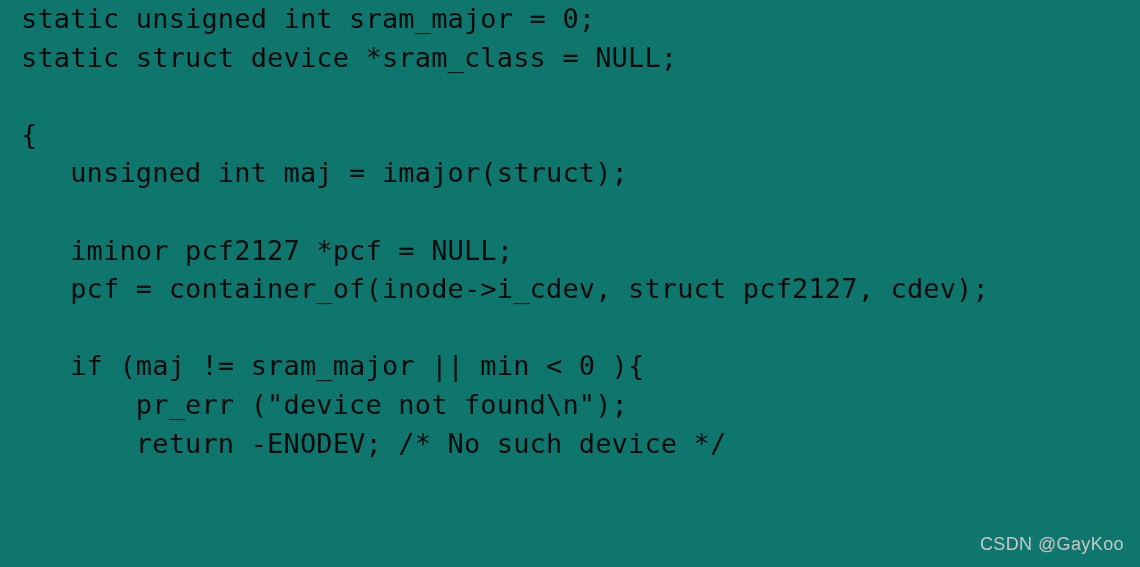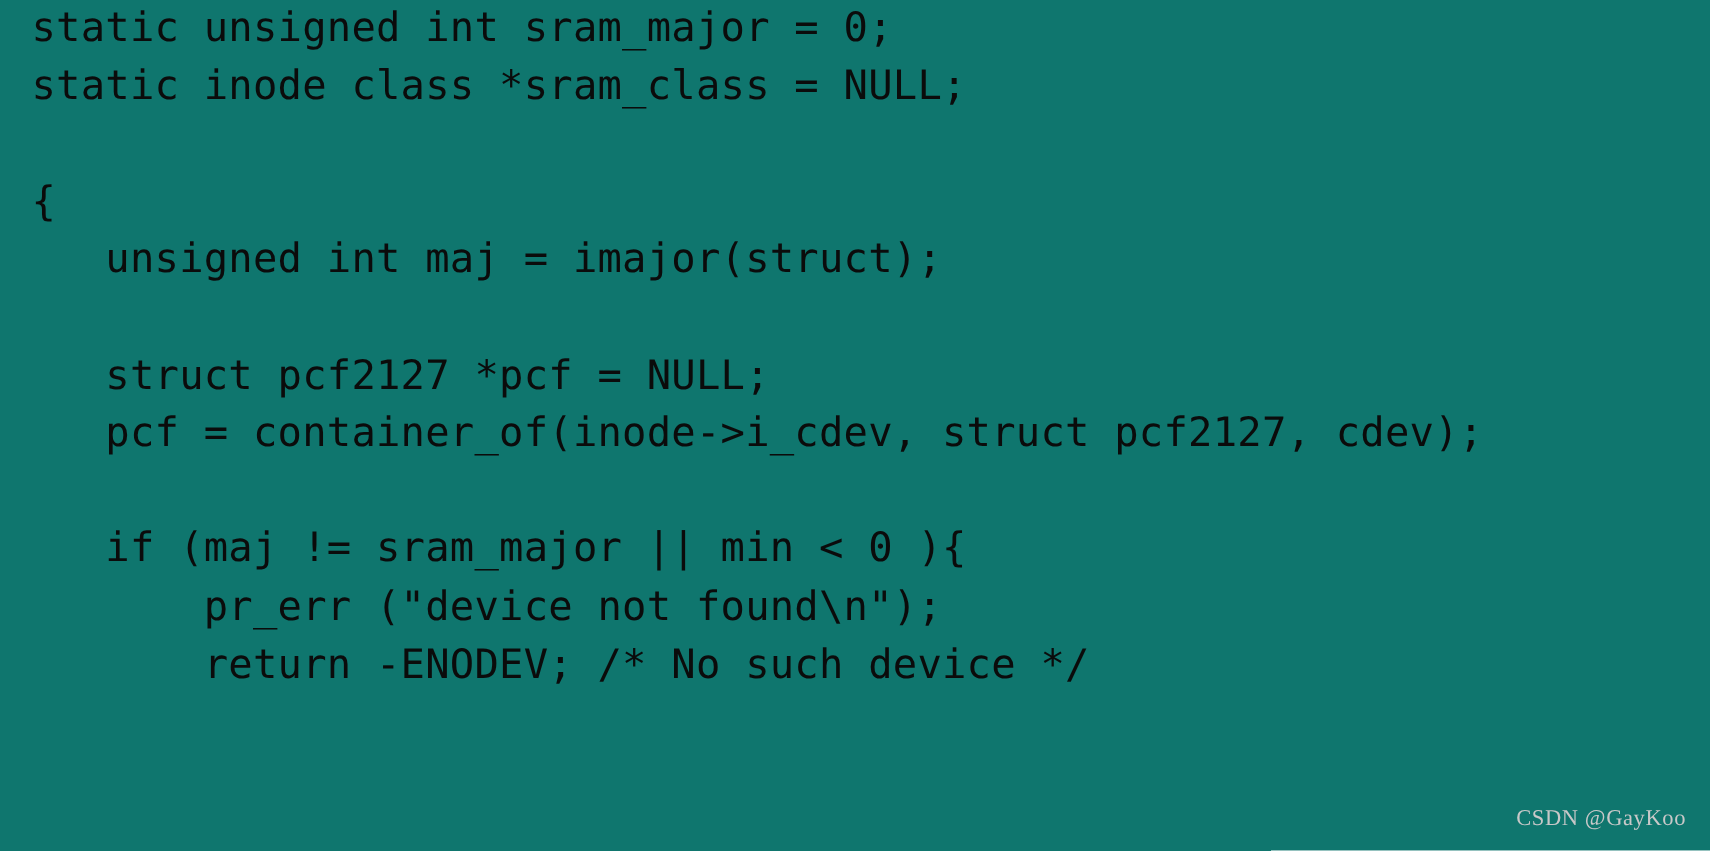--- a/index.html
+++ b/index.html
@@ -38,41 +38,41 @@
     margin: 0;
     -webkit-font-smoothing: antialiased;
   }
   .code-line.blank {
     color: transparent;
   }
   .watermark {
     position: absolute;
     right: 16px;
     bottom: 12px;
-    font-family: Liberation Serif, serif;
-    font-size: 15px;
+    font-family: Liberation Sans, sans-serif;
+    font-size: 18px;
     color: #c8c8c8;
     letter-spacing: 0.4px;
     white-space: pre;
     user-select: none;
   }
 </style>
 </head>
 <body>
 
 <div id="screenshot">
 
   <div class="code-block">
     <div class="code-line">static unsigned int sram_major = 0;</div>
-    <div class="code-line">static inode class *sram_class = NULL;</div>
+    <div class="code-line">static struct device *sram_class = NULL;</div>
     <div class="code-line blank"></div>
     <div class="code-line">{</div>
     <div class="code-line">   unsigned int maj = imajor(struct);</div>
     <div class="code-line blank"></div>
-    <div class="code-line">   struct pcf2127 *pcf = NULL;</div>
+    <div class="code-line">   iminor pcf2127 *pcf = NULL;</div>
     <div class="code-line">   pcf = container_of(inode-&gt;i_cdev, struct pcf2127, cdev);</div>
     <div class="code-line blank"></div>
     <div class="code-line">   if (maj != sram_major || min &lt; 0 ){</div>
     <div class="code-line">       pr_err ("device not found\n");</div>
     <div class="code-line">       return -ENODEV; /* No such device */</div>
   </div>
 
   <div class="watermark">CSDN @GayKoo</div>
 
 </div>

